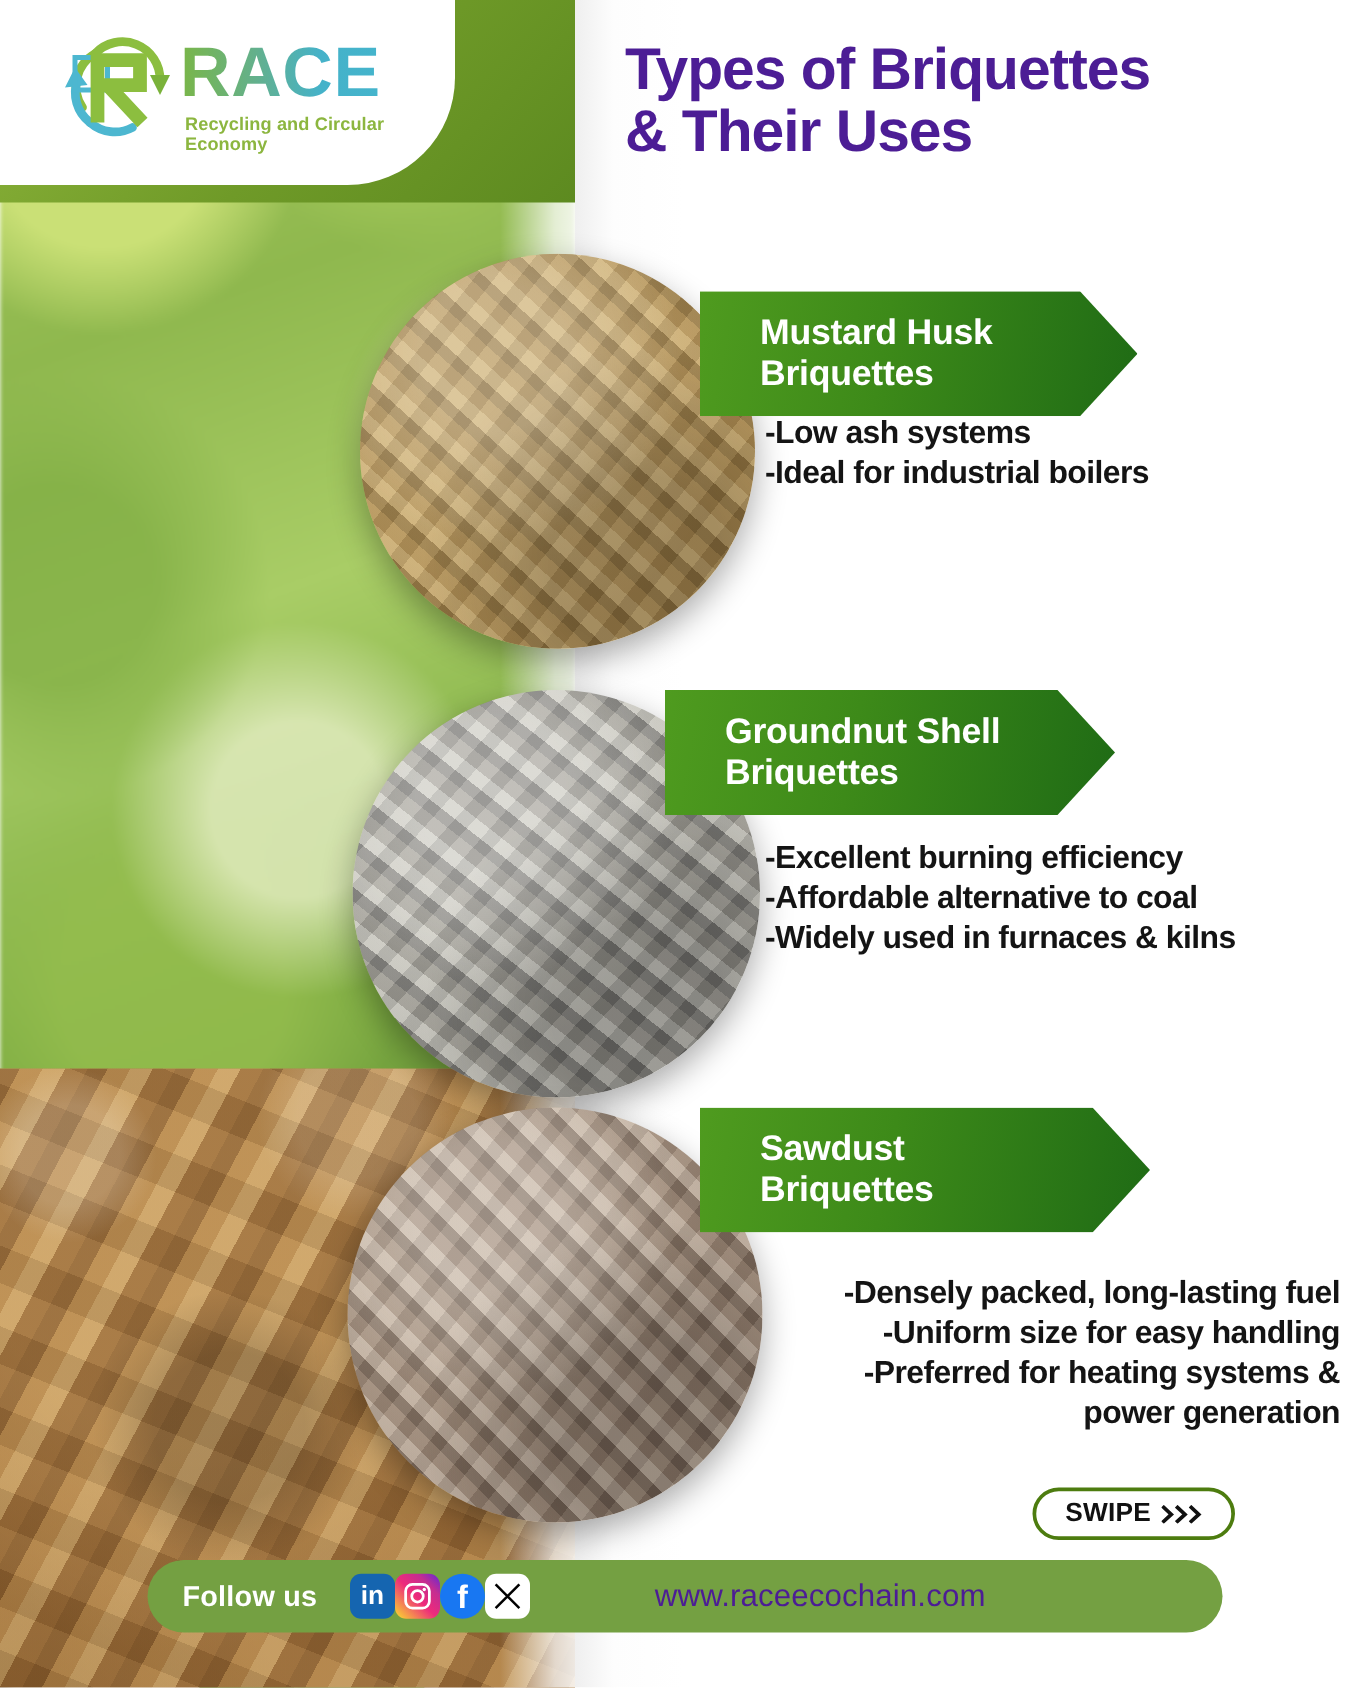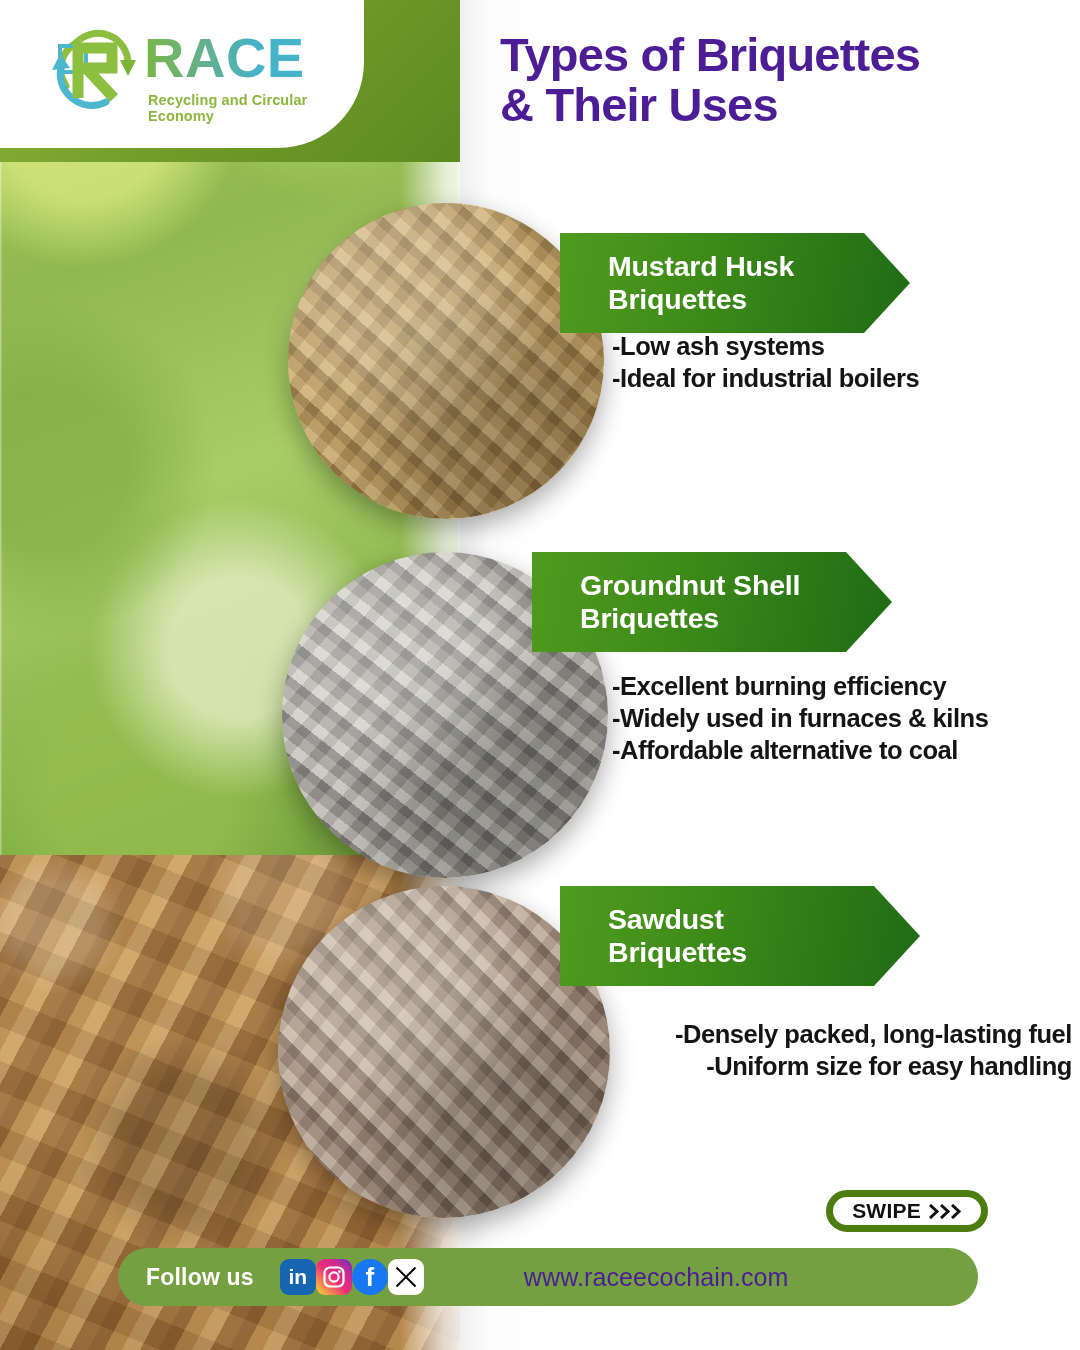--- a/index.html
+++ b/index.html
@@ -190,21 +190,21 @@
     font-size:25.5px; font-weight:bold; color:#141414; line-height:1.26;
     letter-spacing:-.45px; white-space:nowrap;
   }
   .bl1{ left:612px; top:330px; }
   .bl2{ left:612px; top:670px; }
   .bl3{ left:612px; top:1018px; white-space:normal; width:460px;text-align:right; }
 
   
   .swipe{
     position:absolute; left:826px; top:1190px;
-    width:162px; height:42px; border:7px solid #4d7c0f; border-radius:21px;
+    width:162px; height:42px; border:3px solid #4d7c0f; border-radius:21px;
     display:flex; align-items:center; justify-content:center; gap:8px;
     background:#ffffff;
   }
   .swipe-label{ font-size:21px; font-weight:bold; color:#111; letter-spacing:.2px; }
   .swipe-arrows{ display:flex; align-items:center; gap:0px; }
   .chev{ width:11px; height:15px; }
 
   
   .footer-bar{
     position:absolute; left:118px; top:1248px; width:860px; height:58px;
@@ -294,34 +294,35 @@
 
   <div class="circle-img c2"></div>
   <div class="banner b2">
     <div>
       <span>Groundnut Shell</span><br>
       <span>Briquettes</span>
     </div>
   </div>
   <div class="bullets bl2">
     <div>-Excellent burning efficiency</div>
+    <div>-Affordable alternative to coal</div>
     <div>-Widely used in furnaces &amp; kilns</div>
-    <div>-Affordable alternative to coal</div>
   </div>
 
   <div class="circle-img c3"></div>
   <div class="banner b3">
     <div>
       <span>Sawdust</span><br>
       <span>Briquettes</span>
     </div>
   </div>
   <div class="bullets bl3">
     <div>-Densely packed, long-lasting fuel</div>
     <div>-Uniform size for easy handling</div>
+    <div>-Preferred for heating systems &amp; power generation</div>
   </div>
 
   <div class="swipe">
     <span class="swipe-label">SWIPE</span>
     <span class="swipe-arrows">
       <svg class="chev" viewBox="0 0 11 15">
           <path d="M1 1 L8 7.5 L1 14" fill="none" stroke="#111" stroke-width="3" stroke-linecap="butt" stroke-linejoin="miter"></path>
         </svg>
       <svg class="chev" viewBox="0 0 11 15">
           <path d="M1 1 L8 7.5 L1 14" fill="none" stroke="#111" stroke-width="3" stroke-linecap="butt" stroke-linejoin="miter"></path>

